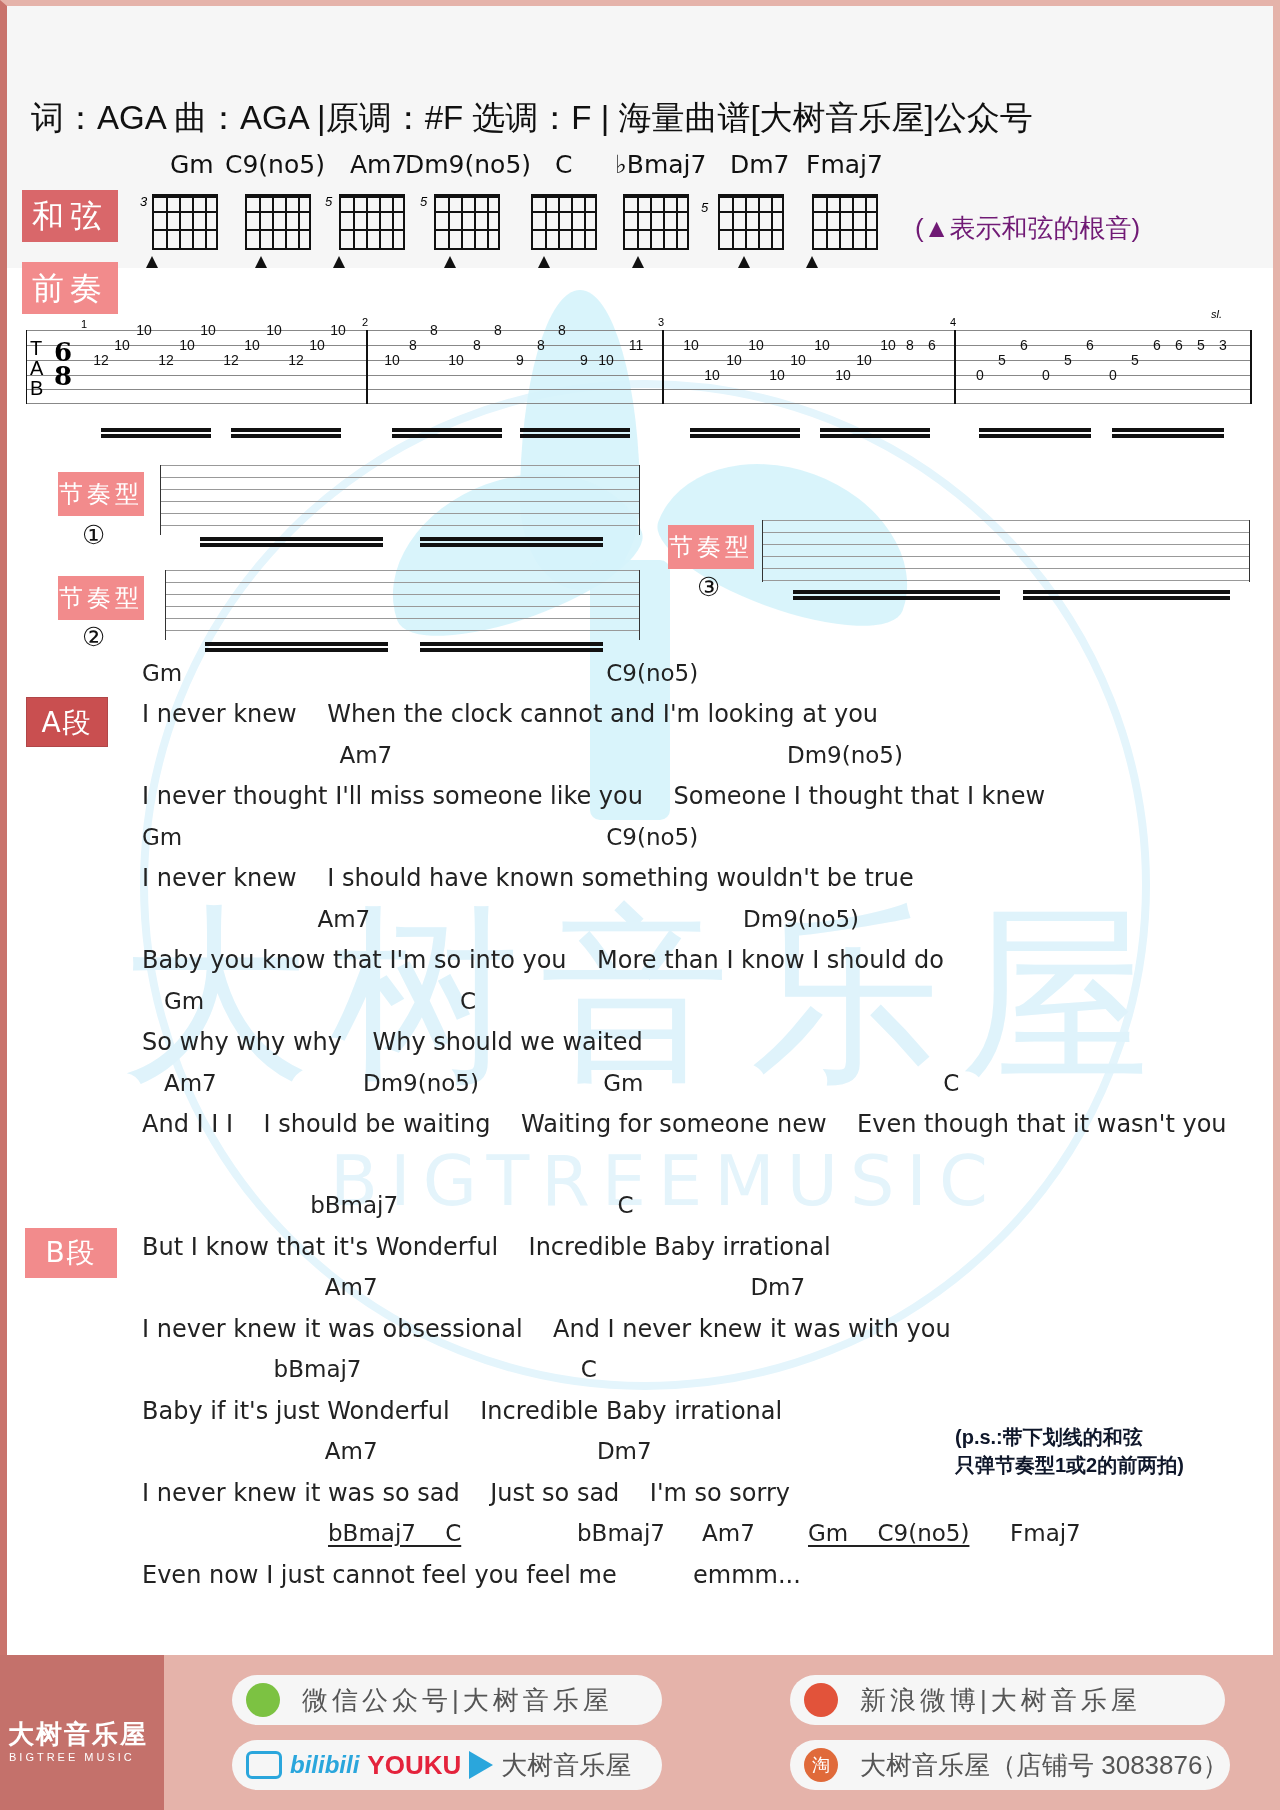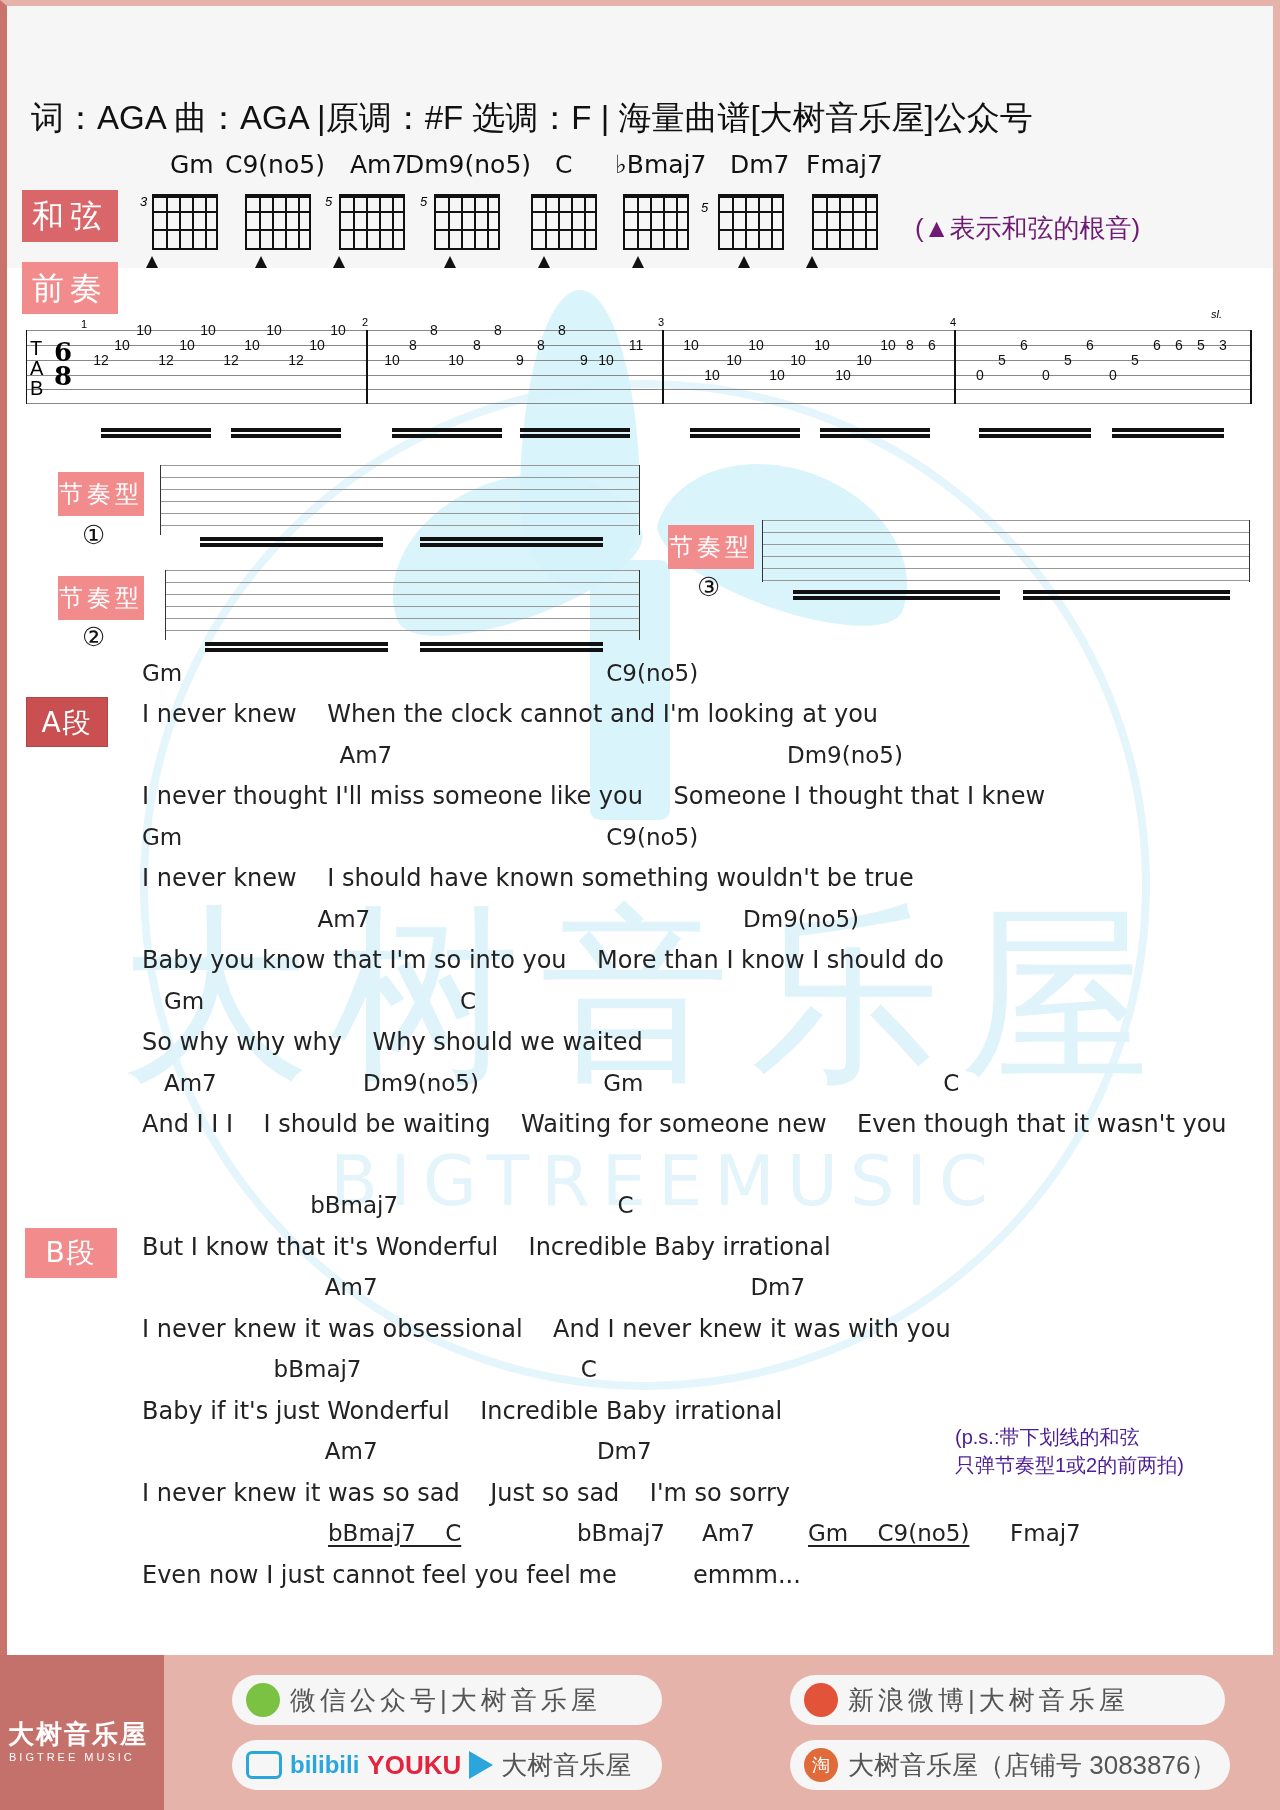--- a/index.html
+++ b/index.html
@@ -75,21 +75,21 @@
   .beam { position: absolute; height: 10px; border-top: 4px solid #111; border-bottom: 4px solid #111; }
 
   .rhythm-staff { position: absolute; height: 70px; border-left: 1px solid #333; border-right: 1px solid #333; }
   .rhythm-staff .tab-line { background: #999; }
   .circle-num { position: absolute; font-size: 26px; color: #111; }
 
   .lyrics { position: absolute; left: 142px; font-family: "DejaVu Sans", sans-serif; color: #222; }
   .chord-line { position: absolute; font-size: 23px; color: #222; white-space: pre; }
   .lyric-line { position: absolute; font-size: 24px; color: #222; white-space: pre; }
   .underl { text-decoration: underline; text-underline-offset: 4px; }
-  .ps-note { position: absolute; left: 955px; top: 1423px; font-size: 20px; font-weight: normal; color: #4c1d95; line-height: 28px; }
+  .ps-note { position: absolute; left: 955px; top: 1423px; font-size: 20px; font-weight: bold; color: #0f172a; line-height: 28px; }
 
   .watermark {
     position: absolute; left: 120px; top: 870px; font-size: 190px; color: #dff3fb;
     font-family: "DejaVu Sans", sans-serif; letter-spacing: 20px; white-space: nowrap;
   }
   .watermark-en {
     position: absolute; left: 330px; top: 1140px; font-size: 70px; color: #e4f4fb;
     letter-spacing: 12px; font-family: "DejaVu Sans", sans-serif;
   }
   .wm-circle {
@@ -98,29 +98,29 @@
   }
   .wm-petal { position: absolute; background: #d5f3fb; border-radius: 50% 50% 50% 50% / 70% 70% 30% 30%; opacity: 0.9; }
 
   .footer-left {
     position: absolute; left: 0; top: 1655px; width: 164px; height: 155px; background: #c4716b;
   }
   .footer-brand { position: absolute; left: 8px; top: 62px; color: #fff; font-size: 26px; font-weight: bold; letter-spacing: 2px; }
   .footer-brand-en { position: absolute; left: 9px; top: 96px; color: #fff; font-size: 11px; letter-spacing: 3px; }
   .pill {
     position: absolute; height: 50px; background: #f6f6f6; border-radius: 25px;
-    display: flex; align-items: center; padding-left: 14px; gap: 10px;
+    display: flex; align-items: center; padding-left: 14px; gap: 22px;
     font-size: 26px; color: #555; letter-spacing: 4px;
   }
   .pill-icon { width: 34px; height: 34px; border-radius: 50%; display: inline-block; flex: none; position: relative; }
   .wechat-icon { background: #7cc242; }
   .weibo-icon { background: #e2533a; }
   .taobao-icon { background: #e06a3a; color: #fff; font-size: 18px; line-height: 34px; text-align: center; letter-spacing: 0; }
   .bili-icon { width: 36px; height: 28px; border: 3px solid #2aa6dc; border-radius: 6px; }
-  .bili-text { color: #2aa6dc; font-weight: bold; font-size: 24px; letter-spacing: 0; }
+  .bili-text { color: #2aa6dc; font-weight: bold; font-size: 24px; letter-spacing: 0; font-style: italic; }
   .youku-text { color: #e4233c; font-weight: bold; font-size: 26px; letter-spacing: 0; }
   .youku-play { width: 0; height: 0; border-top: 14px solid transparent; border-bottom: 14px solid transparent; border-left: 24px solid #2aa6dc; }
 </style>
 </head>
 <body>
 
 <div class="frame"></div>
 
 <div class="wm-circle"></div>
 <div class="wm-petal" style="left:520px;top:290px;width:120px;height:300px;"></div>

